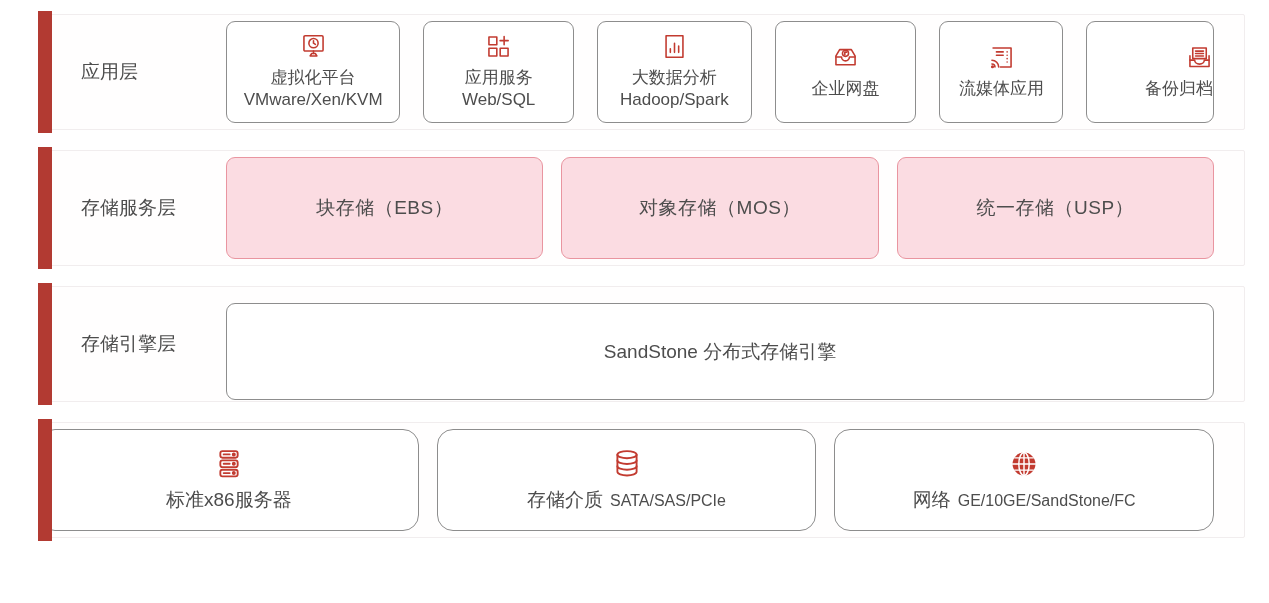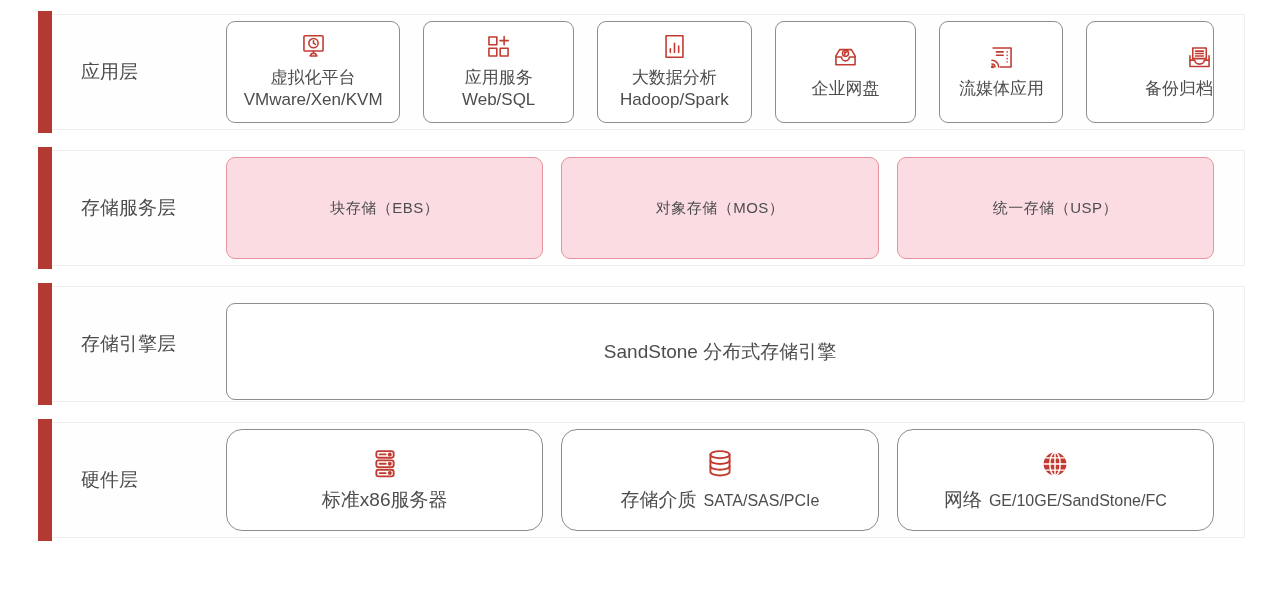--- a/index.html
+++ b/index.html
@@ -25,21 +25,21 @@
 
   
   .fw-1 { flex: 192 1 0; } .fw-2 { flex: 166 1 0; } .fw-3 { flex: 170 1 0; }
   .fw-4 { flex: 156 1 0; } .fw-5 { flex: 136 1 0; } .fw-6 { flex: 140 1 0; align-items: flex-end; }
 
   .icon { color: #c23b30; display: inline-flex; margin-bottom: 7px; }
   .icon svg { stroke: currentColor; fill: none; stroke-width: 1.4;
     stroke-linecap: round; stroke-linejoin: round; }
 
   .node.pink { flex: 1 1 0; background: #fbdce2; border: 1px solid #e995a0;
-    font-size: 15px; letter-spacing: 0.5px; }
+    font-size: 19px; letter-spacing: 0.5px; }
   .node.engine { flex: 1 1 0; height: 97px; font-size: 19px; margin-top: 15px; }
   .node.hw { flex: 1 1 0; border-radius: 16px; }
   .hw-line { display: flex; align-items: baseline; gap: 7px; font-size: 19px; }
   .hw-sub { font-size: 16px; }
 </style>
 </head>
 <body>
 
 <div class="diagram">
 
@@ -139,21 +139,20 @@
   <section class="band">
     <div class="red-bar"></div>
     <div class="layer-label">存储引擎层</div>
     <div class="boxes wide">
       <div class="node engine">SandStone 分布式存储引擎</div>
     </div>
   </section>
 
   <section class="band">
     <div class="red-bar"></div>
-    <div class="layer-label">硬件层</div>
     <div class="boxes wide">
 
       <div class="node hw">
         <span class="icon">
           <svg width="32" height="32" viewBox="0 0 24 24">
             <rect x="5.5" y="2.3" width="13" height="5" rx="1.6"></rect>
             <path d="M8 4.8h4.5"></path>
               <circle cx="15.6" cy="4.8" r="0.8"></circle>
             <rect x="5.5" y="9.3" width="13" height="5" rx="1.6"></rect>
             <path d="M8 11.8h4.5"></path>

